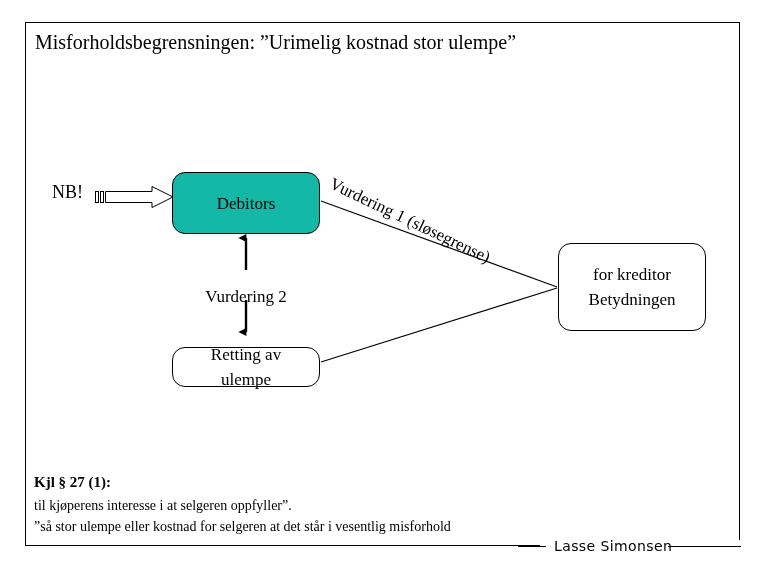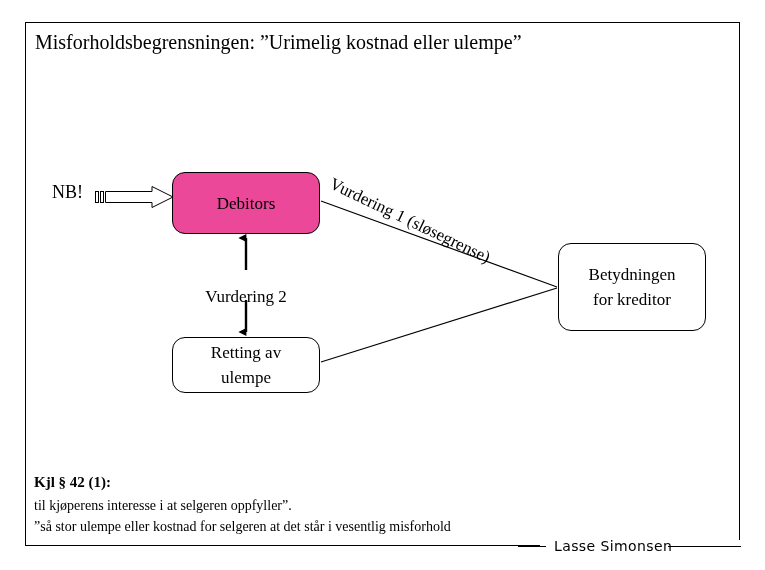--- a/index.html
+++ b/index.html
@@ -83,23 +83,23 @@
   }
   #box-debitors {
     left: 172px;
     top: 172px;
     width: 148px;
     height: 62px;
     background: #ffff00;
   }
   #box-retting {
     left: 172px;
-    top: 337px;
+    top: 347px;
     width: 148px;
-    height: 56px;
+    height: 40px;
   }
   #box-betydningen {
     left: 558px;
     top: 243px;
     width: 148px;
     height: 88px;
   }
 
   
   #connector-layer {
@@ -184,21 +184,21 @@
     width: 73px;
     height: 1px;
     background: #000000;
   }
 </style>
 </head>
 <body>
 
 <div id="slide-frame"></div>
 
-<div id="slide-title">Misforholdsbegrensningen: ”Urimelig kostnad eller ulempe”</div>
+<div id="slide-title">Misforholdsbegrensningen: ”Urimelig kostnad stor ulempe”</div>
 
 <div id="nb-label">NB!</div>
 
 <div id="nb-block-arrow">
   <svg width="80" height="24" viewBox="0 0 80 24" xmlns="http://www.w3.org/2000/svg">
 
     <rect x="0.5" y="6.5" width="3" height="11" fill="#ffffff" stroke="#000000" stroke-width="1"></rect>
     <rect x="5.5" y="6.5" width="3" height="11" fill="#ffffff" stroke="#000000" stroke-width="1"></rect>
 
     <path d="M10.5,6.5 L57,6.5 L57,1.5 L78,12 L57,22.5 L57,17.5 L10.5,17.5 Z" fill="#ffffff" stroke="#000000" stroke-width="1" stroke-linejoin="miter"></path>
@@ -217,42 +217,42 @@
 
   <line x1="321" y1="201" x2="557" y2="287" stroke="#000000" stroke-width="1.2"></line>
 
   <line x1="321" y1="362" x2="557" y2="288" stroke="#000000" stroke-width="1.2"></line>
 
   <line x1="246" y1="270" x2="246" y2="238" stroke="#000000" stroke-width="2.4" marker-end="url(#arrowhead-up)"></line>
 
   <line x1="246" y1="300" x2="246" y2="332" stroke="#000000" stroke-width="2.4" marker-end="url(#arrowhead-down)"></line>
 </svg>
 
-<div class="node-box" id="box-debitors" style="background: #ec4899; border-color: rgb(0, 0, 0);">
+<div class="node-box" id="box-debitors" style="background: #14b8a6; border-color: rgb(0, 0, 0);">
   <div>Debitors</div>
 </div>
 
 <div class="node-box" id="box-retting" style="background: rgb(255, 255, 255); border-color: rgb(0, 0, 0);">
   <div>Retting av</div>
   <div>ulempe</div>
 </div>
 
 <div class="node-box" id="box-betydningen" style="background: rgb(255, 255, 255); border-color: rgb(0, 0, 0);">
+  <div>for kreditor</div>
   <div>Betydningen</div>
-  <div>for kreditor</div>
 </div>
 
 <div id="label-vurdering1">
   <span>Vurdering 1 (sløsegrense)</span>
 </div>
 
 <div id="label-vurdering2">Vurdering 2</div>
 
 <div id="statute-block">
-  <div id="statute-heading">Kjl § 42 (1):</div>
+  <div id="statute-heading">Kjl § 27 (1):</div>
   <div id="statute-quote">
     <div>til kjøperens interesse i at selgeren oppfyller”.</div>
     <div>”så stor ulempe eller kostnad for selgeren at det står i vesentlig misforhold</div>
   </div>
 </div>
 
 <div id="frame-gap"></div>
 <div id="footer-rule-left"></div>
 <div id="footer-name">Lasse Simonsen</div>
 <div id="footer-rule-right"></div>

